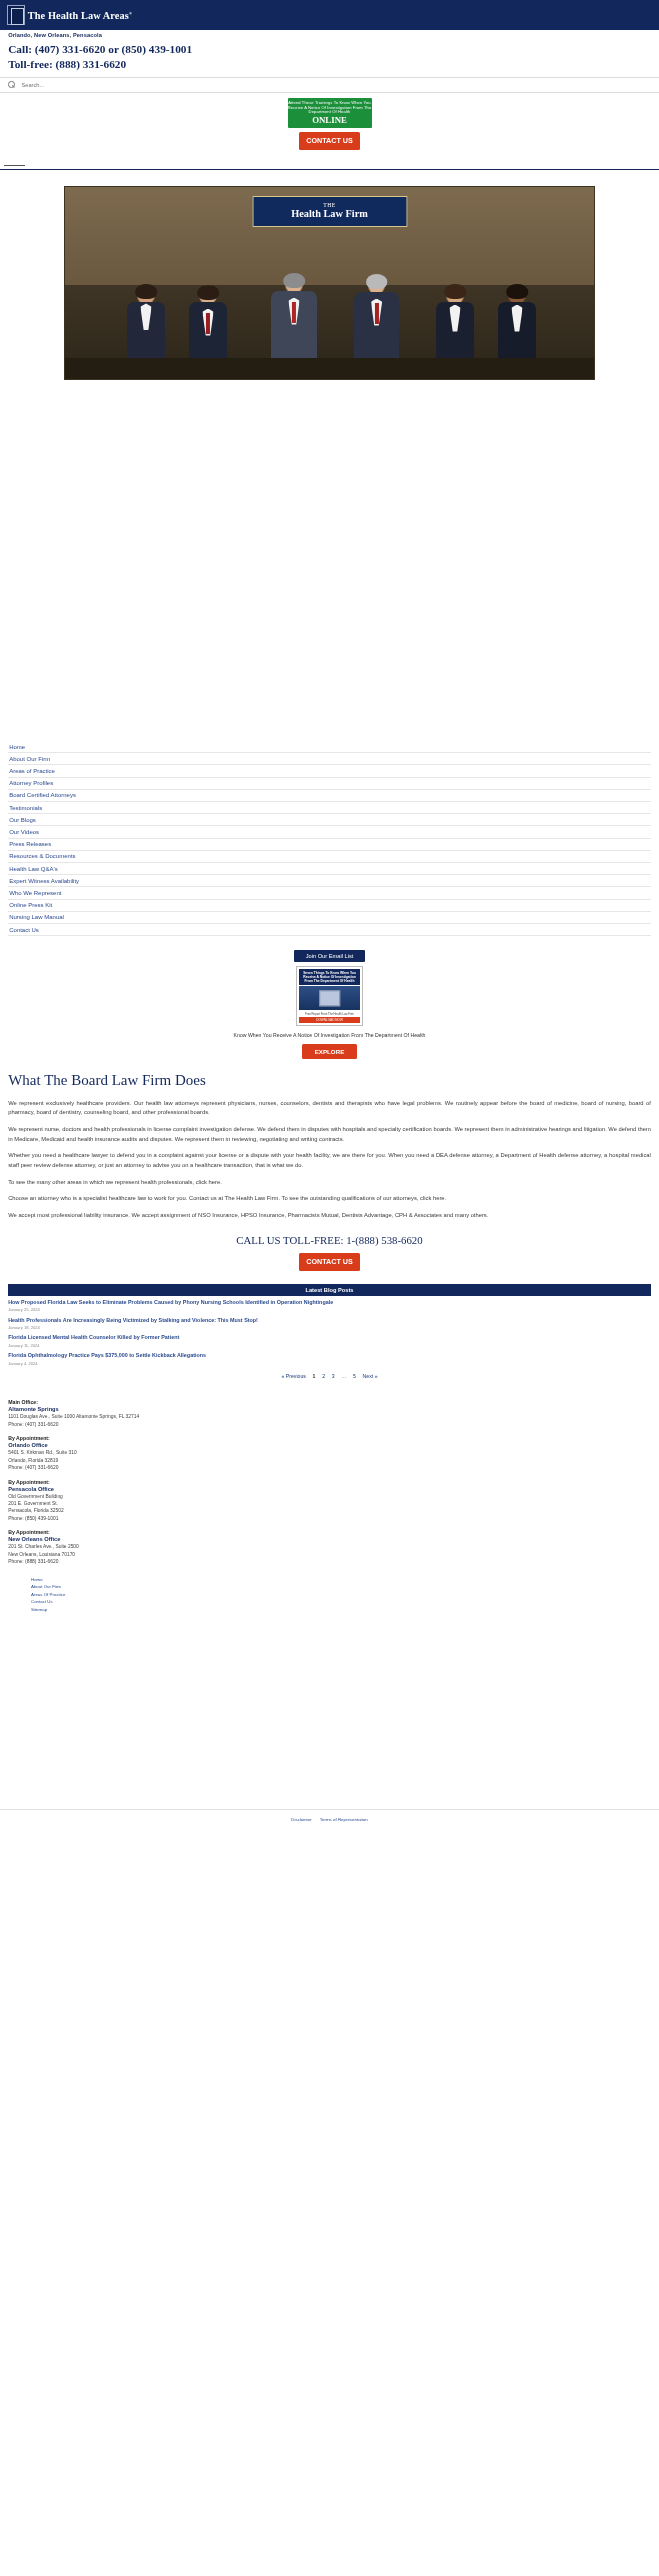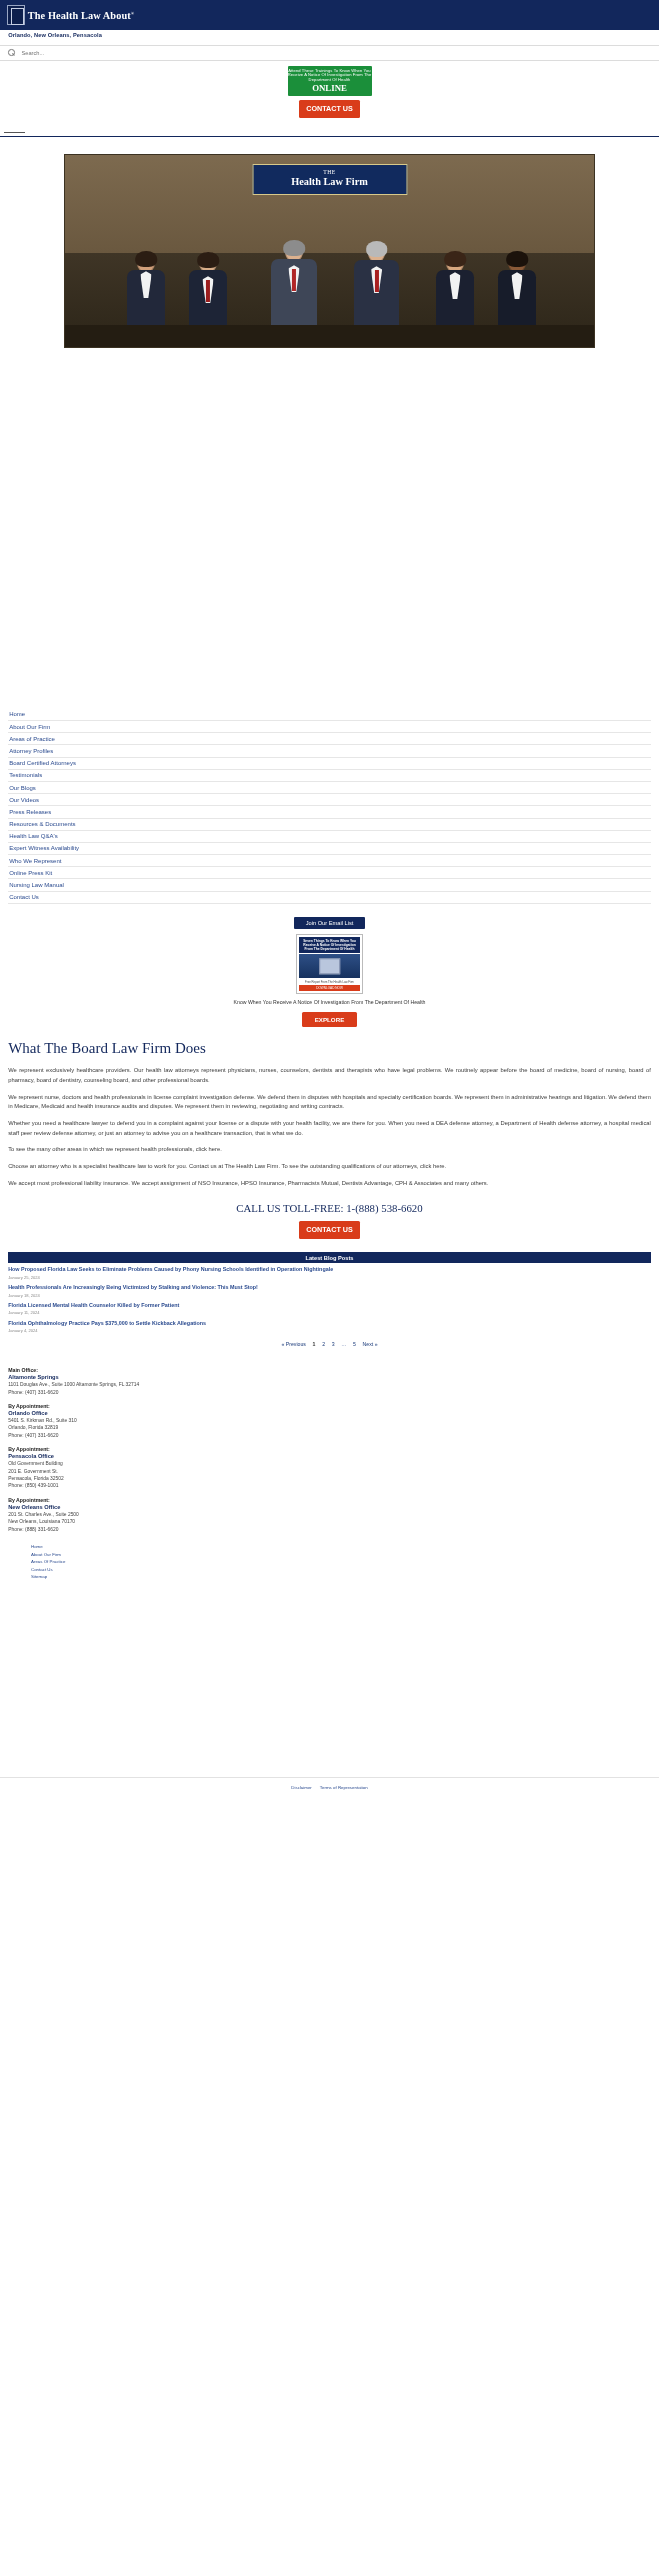--- a/index.html
+++ b/index.html
@@ -440,27 +440,29 @@
     margin:0 3.1px;
   }
 </style>
 </head>
 <body>
 
 <div class="topbar">
   <div class="logo-box">
     <div class="logo-shield"></div>
     <div class="logo-text">
-      <span>The Health Law About</span><span class="tm">®</span>
+      <span>The Health Law Areas</span><span class="tm">®</span>
     </div>
   </div>
 </div>
 
 <div class="subbar">
   <div class="sub-loc">Orlando, New Orleans, Pensacola</div>
+  <div class="phone-line">Call: (407) 331-6620 or (850) 439-1001</div>
+  <div class="tollfree">Toll-free: (888) 331-6620</div>
 </div>
 
 <div class="searchrow">
   <span class="search-ico"></span>
   <input class="search-input" placeholder="Search..." style="">
 </div>
 
 <div class="btnblock">
   <a class="btn-online">
     <span class="l1">Attend These Trainings To Know When You Receive A Notice Of Investigation From The Department Of Health</span>

